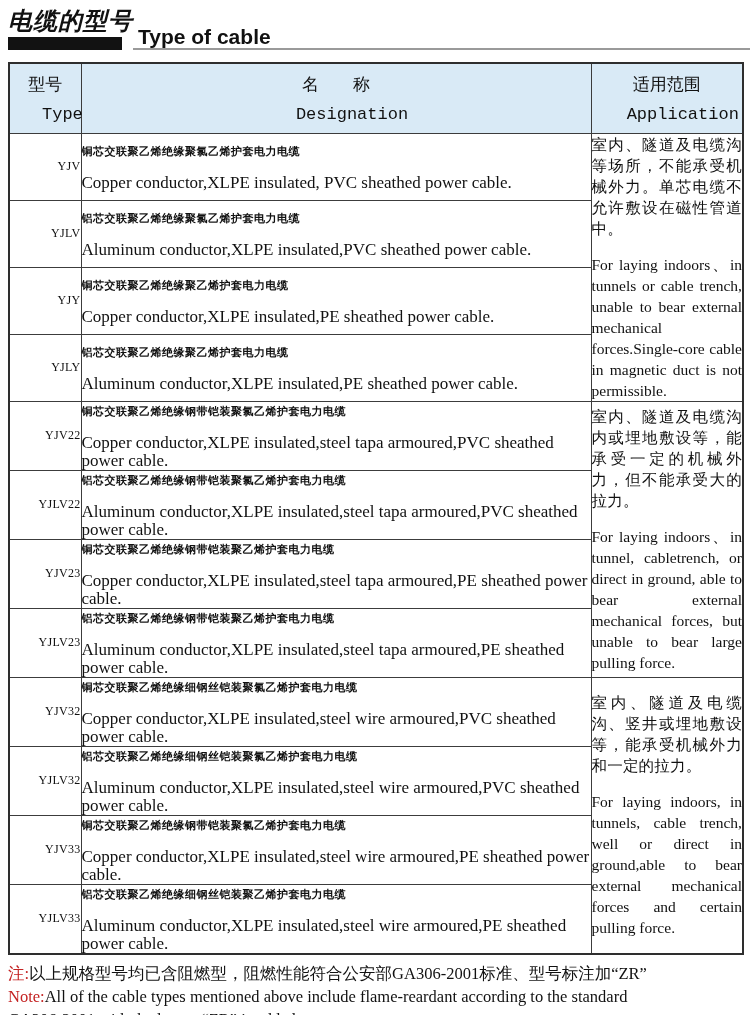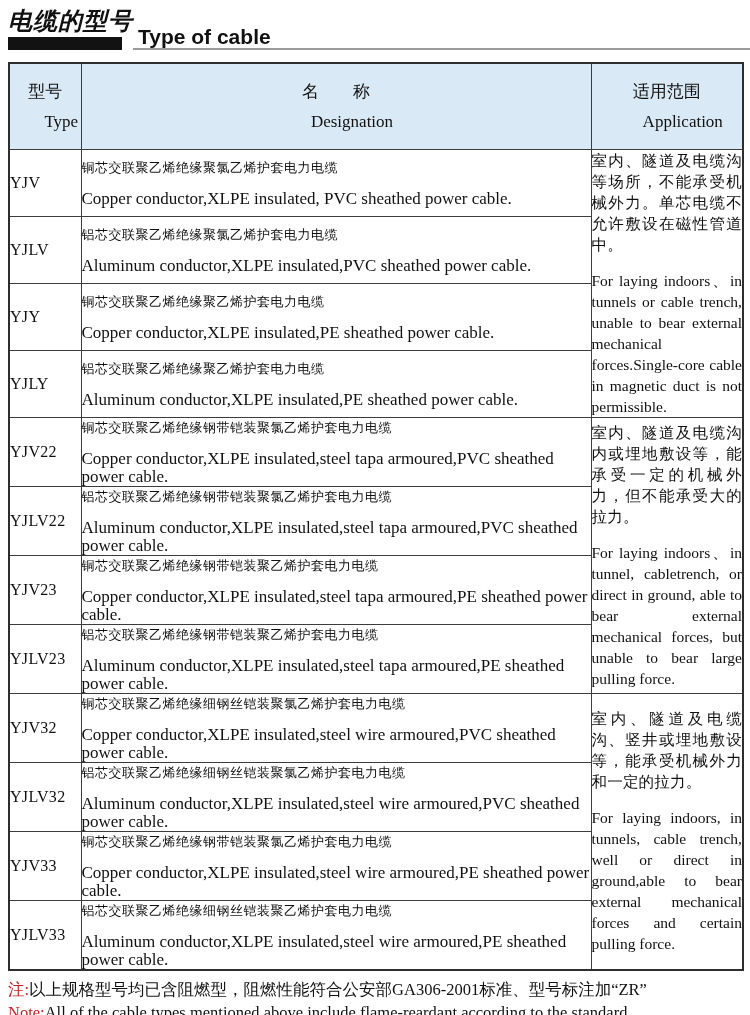--- a/index.html
+++ b/index.html
@@ -55,45 +55,47 @@
     width: 734px;
     margin: 12px 8px 0 8px;
     border: 2px solid #2e2e2e;
   }
   table.cable th, table.cable td {
     border: 1px solid #3c3c3c;
     padding: 0;
     background: #ffffff;
   }
   tr.hdr th {
-    height: 86px;
+    height: 70px;
     background: #d9eaf6;
     font-weight: normal;
     text-align: center;
     vertical-align: middle;
     font-size: 17px;
+    font-family: Liberation Mono, monospace;
   }
   .hdr-zh { margin-bottom: 9px; }
   .hdr-en { margin-top: 0; padding-left: 32px; }
   td.code {
-    text-align: left;
-    vertical-align: middle;
-    font-size: 16px;
+    text-align: right;
+    vertical-align: middle;
+    font-size: 12px;
     letter-spacing: 0.3px;
   }
   td.desig {
     height: 67px;
     vertical-align: middle;
     padding: 0 6px 0 16px;
   }
   td.desig .zh {
-    font-size: 13px;
+    font-size: 11px;
     line-height: 19px;
     margin-bottom: 13px;
     letter-spacing: 0.5px;
+    font-weight: bold;
   }
   td.desig .en {
     font-size: 17px;
     line-height: 18px;
   }
   td.app {
     vertical-align: middle;
     padding: 4px 5px 4px 6px;
   }
   td.app p {

